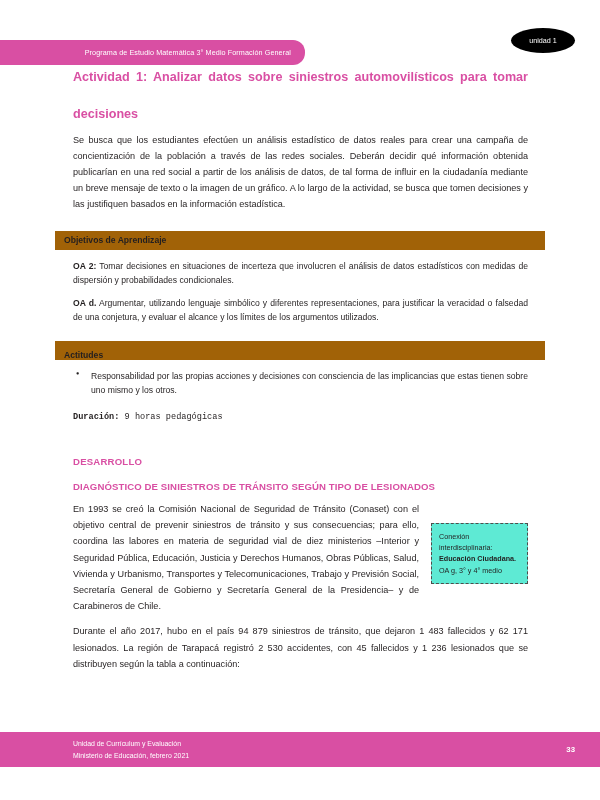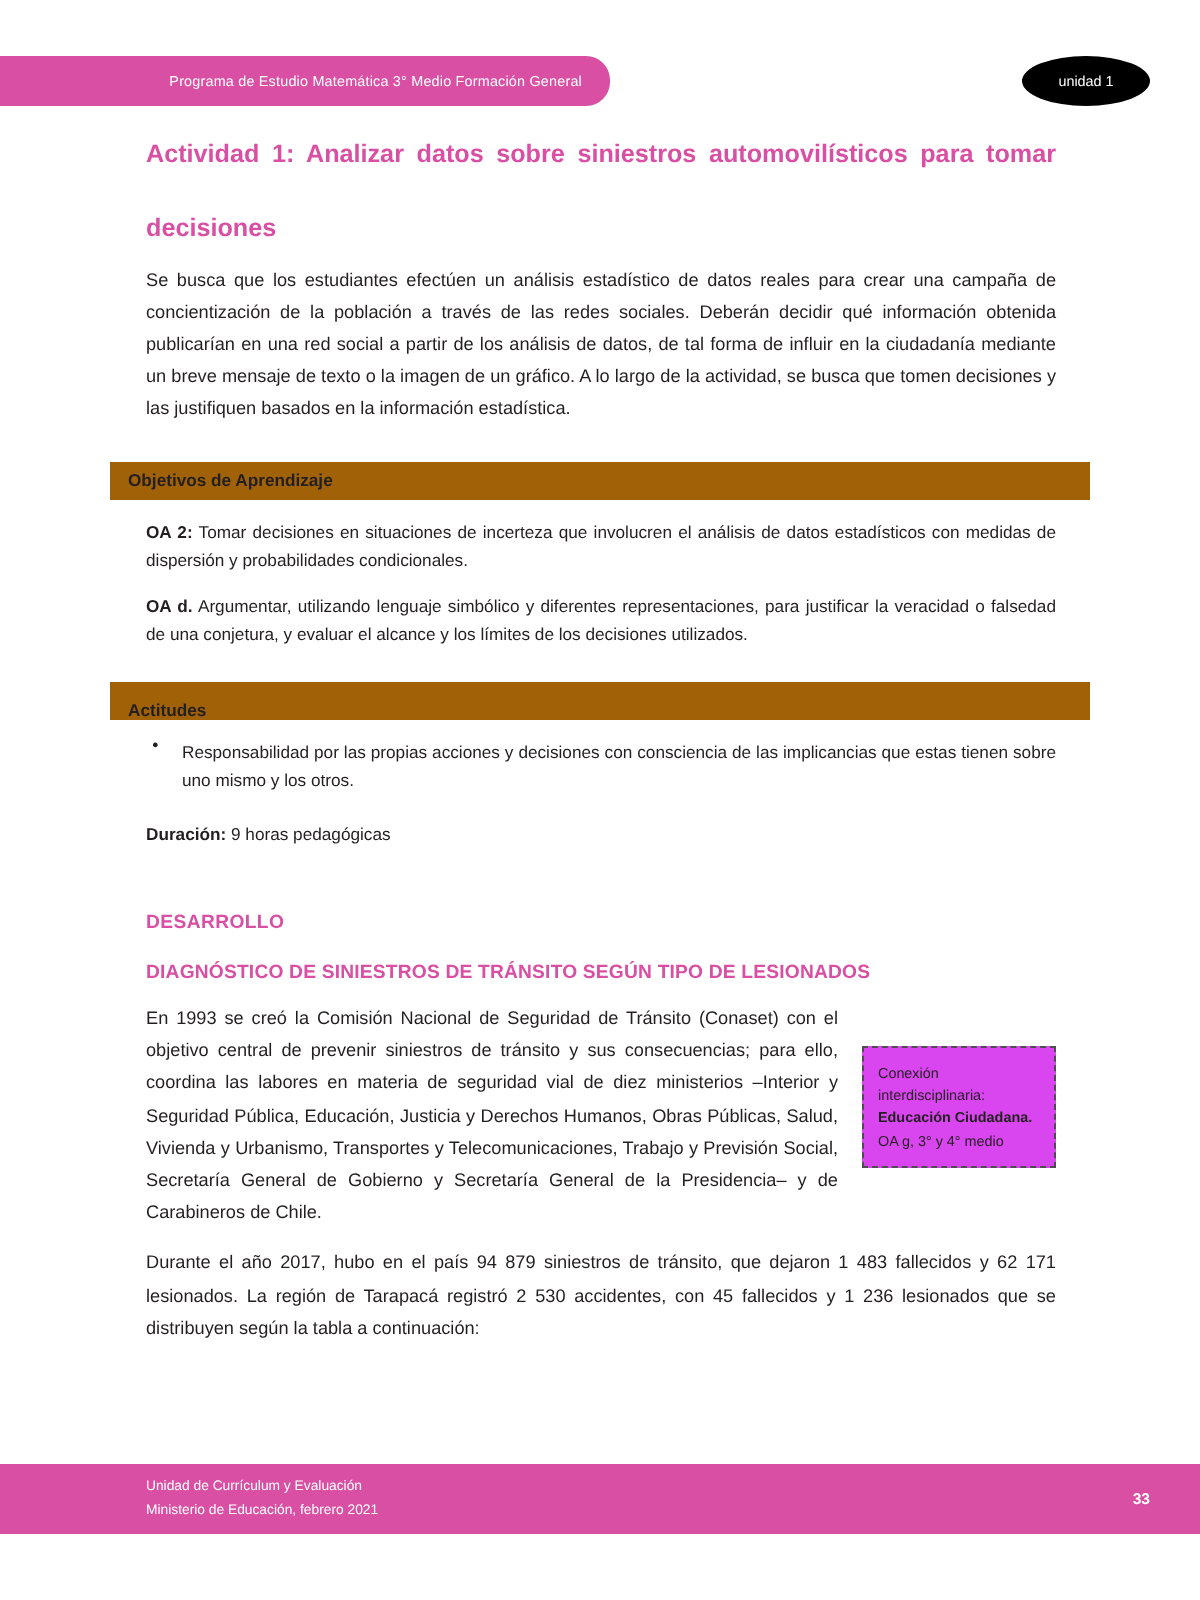--- a/index.html
+++ b/index.html
@@ -13,21 +13,21 @@
     font-family: "Liberation Sans", sans-serif;
     color: #231f20;
     overflow: hidden;
     position: relative;
   }
 
   
   .header-bar {
     position: absolute;
     left: 0;
-    top: 28px;
+    top: 40px;
     width: 305px;
     height: 25px;
     background: #d94fa3;
     border-top-right-radius: 12px;
     border-bottom-right-radius: 12px;
     display: flex;
     align-items: center;
     justify-content: flex-end;
     padding-right: 14px;
     box-sizing: border-box;
@@ -146,20 +146,21 @@
     content: "\25CF";
     position: absolute;
     left: -15px;
     top: -1px;
     font-size: 5.5px;
   }
 
   p.duracion {
     font-size: 8.6px;
     margin: 14px 0 0 0;
+    font-family: Liberation Mono, monospace;
   }
   p.duracion b { font-weight: bold; }
 
   .desarrollo-label {
     margin-top: 34px;
     font-size: 9.6px;
     font-weight: bold;
     color: #d94fa3;
     letter-spacing: 0.2px;
   }
@@ -176,21 +177,21 @@
   .side-box {
     float: right;
     width: 97px;
     box-sizing: border-box;
     border: 1px dashed #4d4d4d;
     padding: 7px 6px 7px 7px;
     margin: 22px 0 4px 12px;
     font-size: 7.2px;
     line-height: 1.55;
     color: #231f20;
-    background: #d946ef;
+    background: #5eead4;
   }
   .side-box b { font-weight: bold; }
   .clearfix::after { content: ""; display: block; clear: both; }
 
   
   .footer-bar {
     position: absolute;
     left: 0;
     bottom: 33px;
     width: 600px;
@@ -233,21 +234,21 @@
 
   <p class="body-txt">Se busca que los estudiantes efectúen un análisis estadístico de datos reales para crear una campaña de concientización de la población a través de las redes sociales. Deberán decidir qué información obtenida publicarían en una red social a partir de los análisis de datos, de tal forma de influir en la ciudadanía mediante un breve mensaje de texto o la imagen de un gráfico. A lo largo de la actividad, se busca que tomen decisiones y las justifiquen basados en la información estadística.</p>
 
   <div class="band oa-band">
     <span class="band-t">Objetivos de Aprendizaje</span>
   </div>
   <p class="oa-line">
     <b>OA 2:</b><span> Tomar decisiones en situaciones de incerteza que involucren el análisis de datos estadísticos con medidas de dispersión y probabilidades condicionales.</span>
   </p>
   <p class="oa-line">
-    <b>OA d.</b><span> Argumentar, utilizando lenguaje simbólico y diferentes representaciones, para justificar la veracidad o falsedad de una conjetura, y evaluar el alcance y los límites de los decisiones utilizados.</span>
+    <b>OA d.</b><span> Argumentar, utilizando lenguaje simbólico y diferentes representaciones, para justificar la veracidad o falsedad de una conjetura, y evaluar el alcance y los límites de los argumentos utilizados.</span>
   </p>
 
   <div class="band act-band">
     <span class="band-t">Actitudes</span>
   </div>
   <ul class="act-list">
     <li>Responsabilidad por las propias acciones y decisiones con consciencia de las implicancias que estas tienen sobre uno mismo y los otros.</li>
   </ul>
 
   <p class="duracion">

